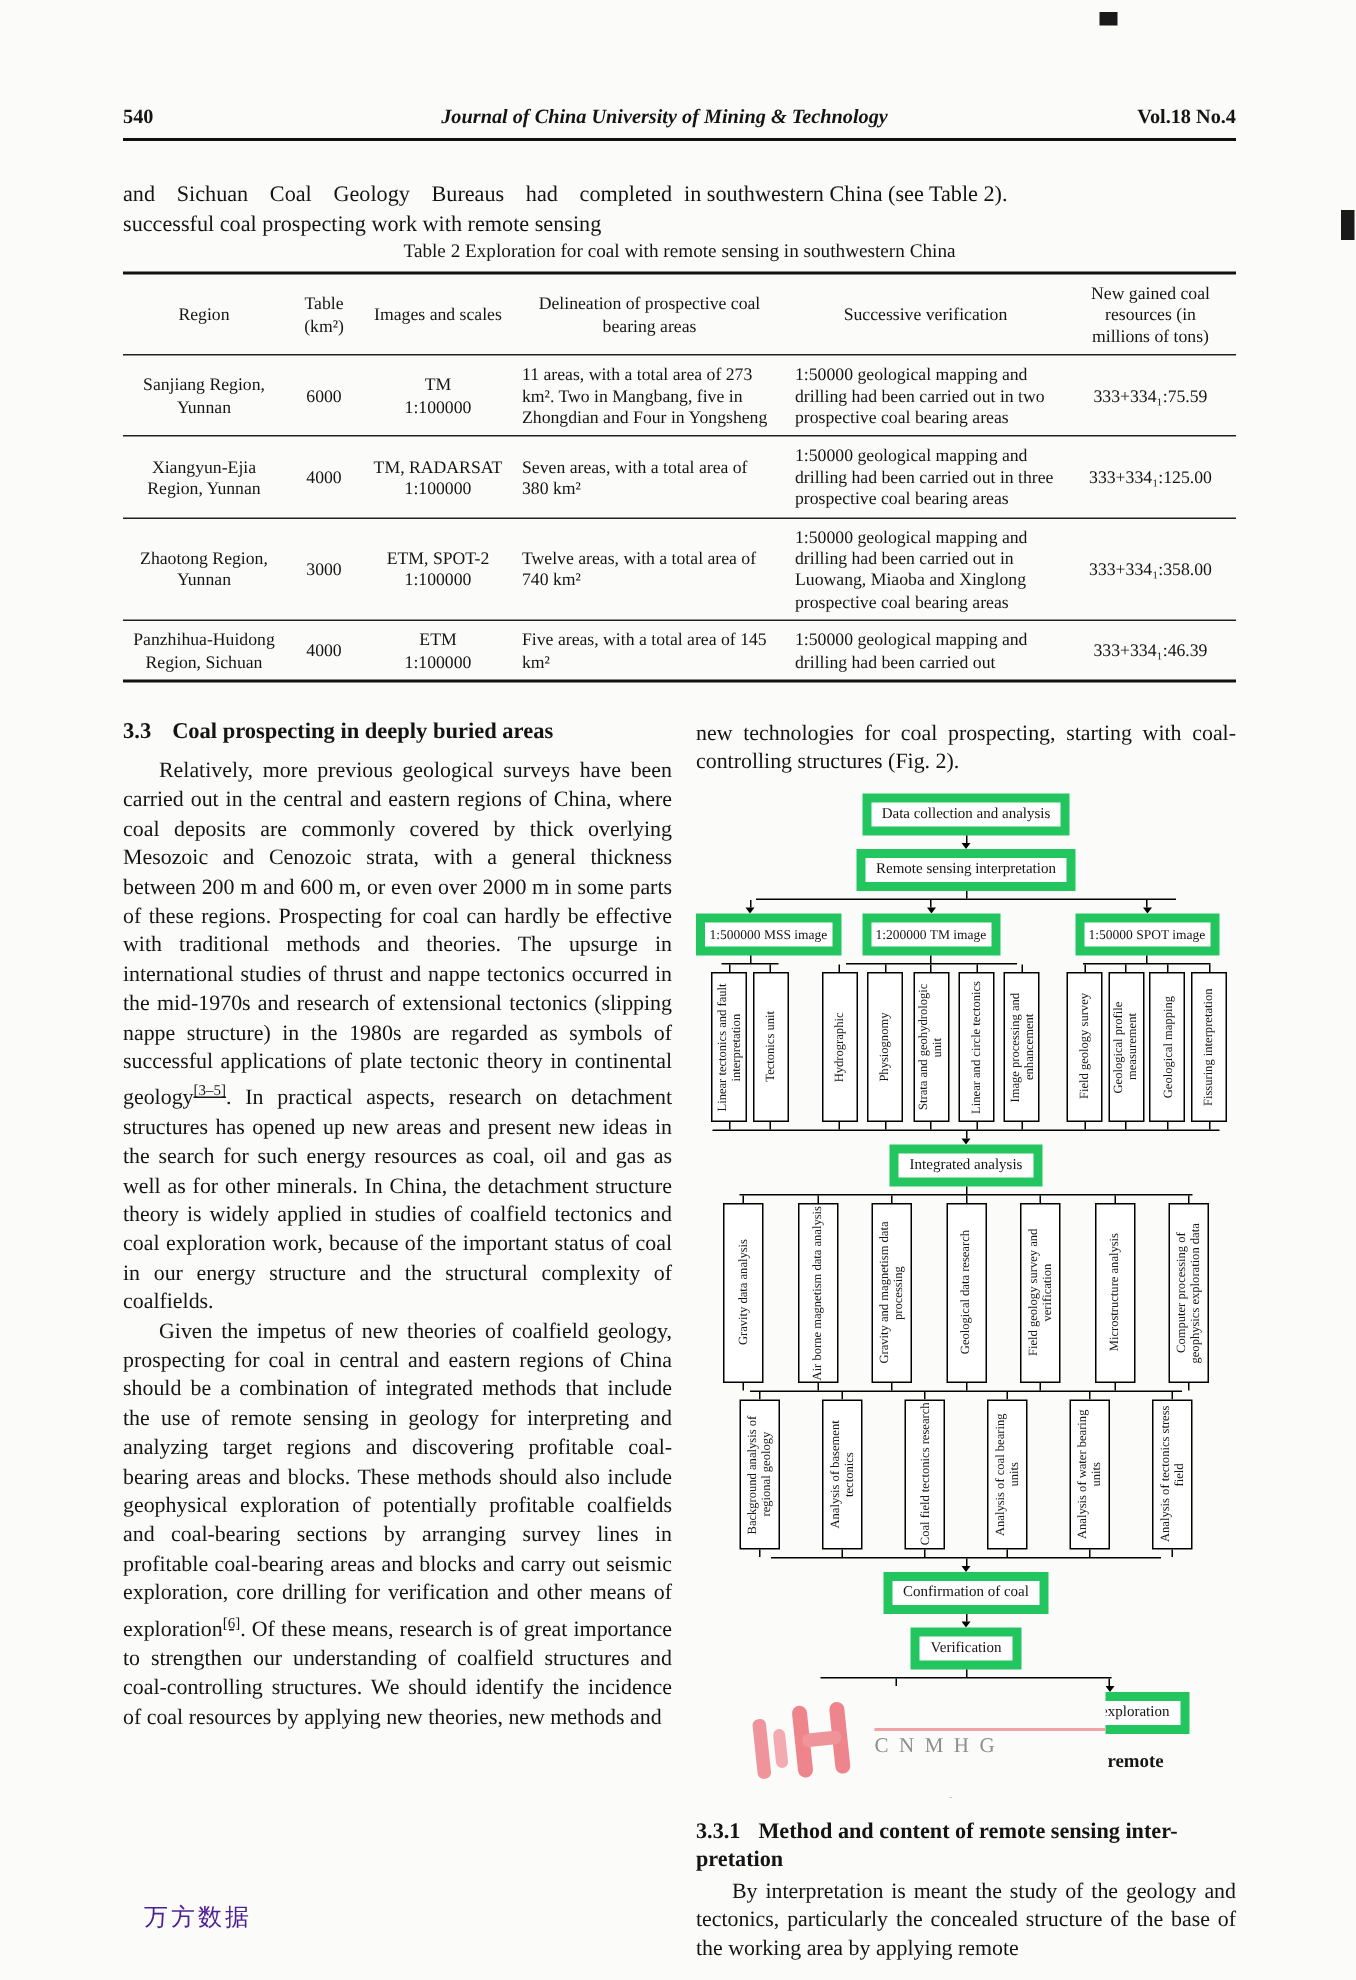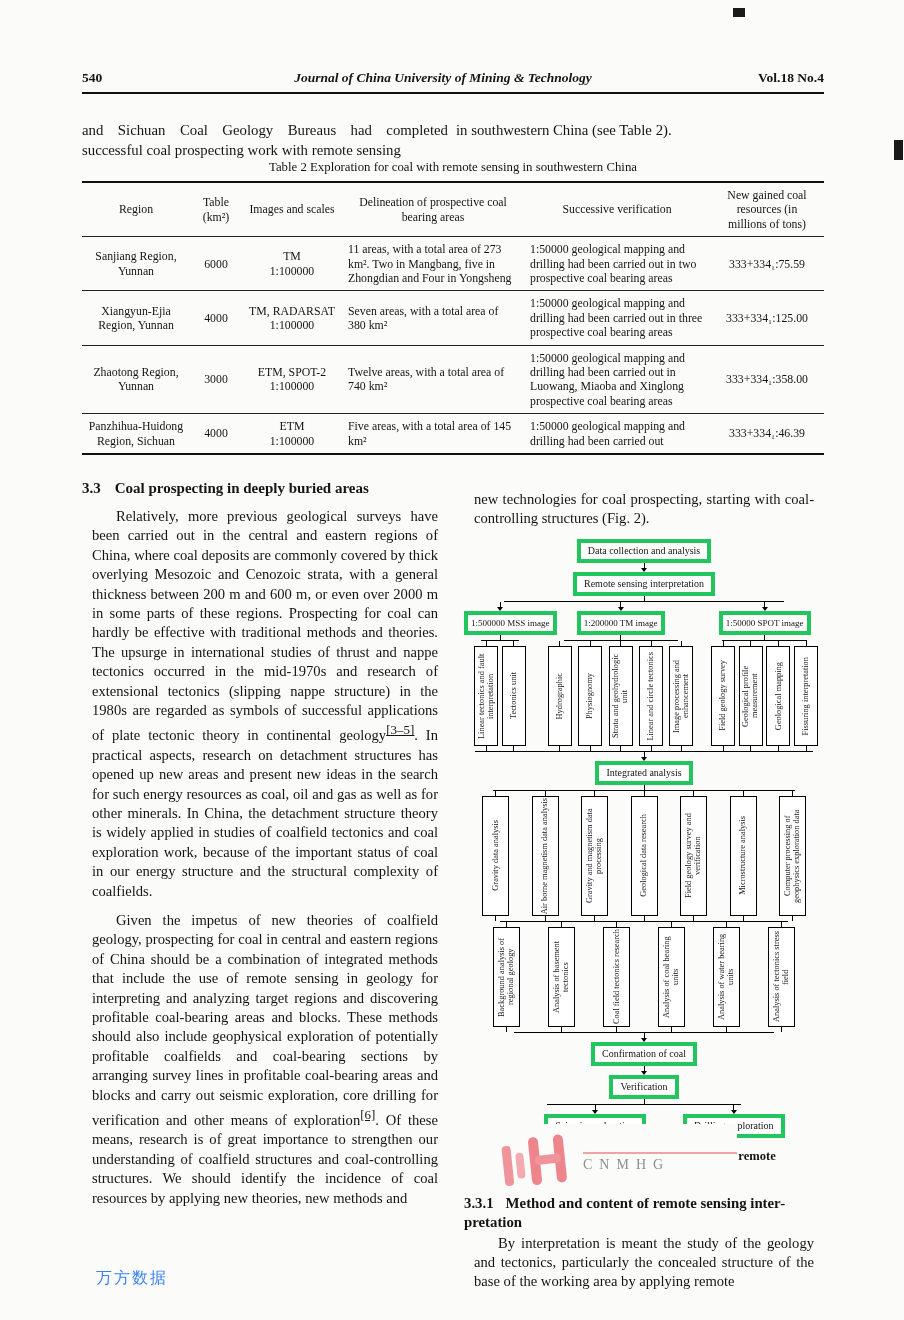--- a/index.html
+++ b/index.html
@@ -27,26 +27,26 @@
   table.t2 thead th{border-top:2px solid #111;font-weight:normal;}
   table.t2 tbody tr:last-child td{border-bottom:2px solid #111;}
   table.t2 td.al, table.t2 th.al{text-align:left;}
   .cell-stack div{white-space:nowrap;}
   
   .columns{position:absolute;top:480px;left:82px;width:742px;display:flex;gap:16px;}
   .col-l{width:366px;}
   .col-r{width:360px;}
   .col-l h3{margin:0 0 8px 0;font-size:15px;}
   .col-l h3 .no{margin-right:14px;}
-  .bodyp{margin:10px;font-size:14.6px;line-height:19.4px;text-align:justify;}
+  .bodyp{margin:0;font-size:14.6px;line-height:19.4px;text-align:justify;}
   .bodyp.ind{text-indent:24px;}
-  sup{font-size:13px;text-decoration:underline;}
+  sup{font-size:10px;text-decoration:underline;}
   
   .fc{margin:10px 0 6px 0;}
-  .fc-box{border:4px solid #22c55e;background:#fff;font-size:10px;line-height:12px;padding:2px 7px;white-space:nowrap;text-align:center;}
+  .fc-box{border:6px solid #22c55e;background:#fff;font-size:10px;line-height:12px;padding:2px 7px;white-space:nowrap;text-align:center;}
   .fc-c{display:block;width:max-content;margin:0 auto;}
   .fc-stub{width:1px;height:5px;background:#000;margin:0 auto;}
   .fc-arr{width:0;height:0;border-left:3px solid transparent;border-right:3px solid transparent;border-top:4px solid #000;margin:0 auto;}
   .fc-bus{height:1px;background:#000;}
   .fc-groups{display:flex;justify-content:space-between;}
   .fc-group{display:flex;flex-direction:column;}
   .g1{width:20%;} .g2{width:44%;} .g3{width:33%;}
   .fc-img{font-size:9px;padding:2px 3px;}
   .fc-vrow{display:flex;justify-content:space-between;}
   .fc-vcol{display:flex;flex-direction:column;align-items:center;}
@@ -66,21 +66,21 @@
   .h331 .no{margin-right:12px;}
   .s331 .bodyp{margin-top:1px;}
   
   .watermark{position:absolute;top:1124px;left:497px;width:240px;height:74px;background:#fbfbf9;display:flex;align-items:center;gap:8px;}
   .wm-logo{width:78px;height:64px;flex:0 0 auto;}
   .wm-texts{flex:1;}
   .wm-cn{font-size:24px;font-weight:bold;color:#d5414b;letter-spacing:3px;white-space:nowrap;}
   .wm-line{height:2px;background:#f0a2a7;margin:2px 0 3px 0;}
   .wm-en{font-size:14px;color:#8e8e8e;letter-spacing:7px;}
   
-  .footer{position:absolute;left:96px;top:1268px;font-size:16px;color:#3b82f6;letter-spacing:2px;}
+  .footer{position:absolute;left:96px;top:1268px;font-size:16px;color:#4c1d95;letter-spacing:2px;}
   .speck1{position:absolute;top:8px;left:733px;width:12px;height:9px;background:#1a1a1a;}
   .speck2{position:absolute;top:140px;left:894px;width:9px;height:20px;background:#1a1a1a;}
 </style>
 </head>
 <body>
 
 <div class="page">
 
   <div class="pg-header">
     <span class="pgnum">540</span>

